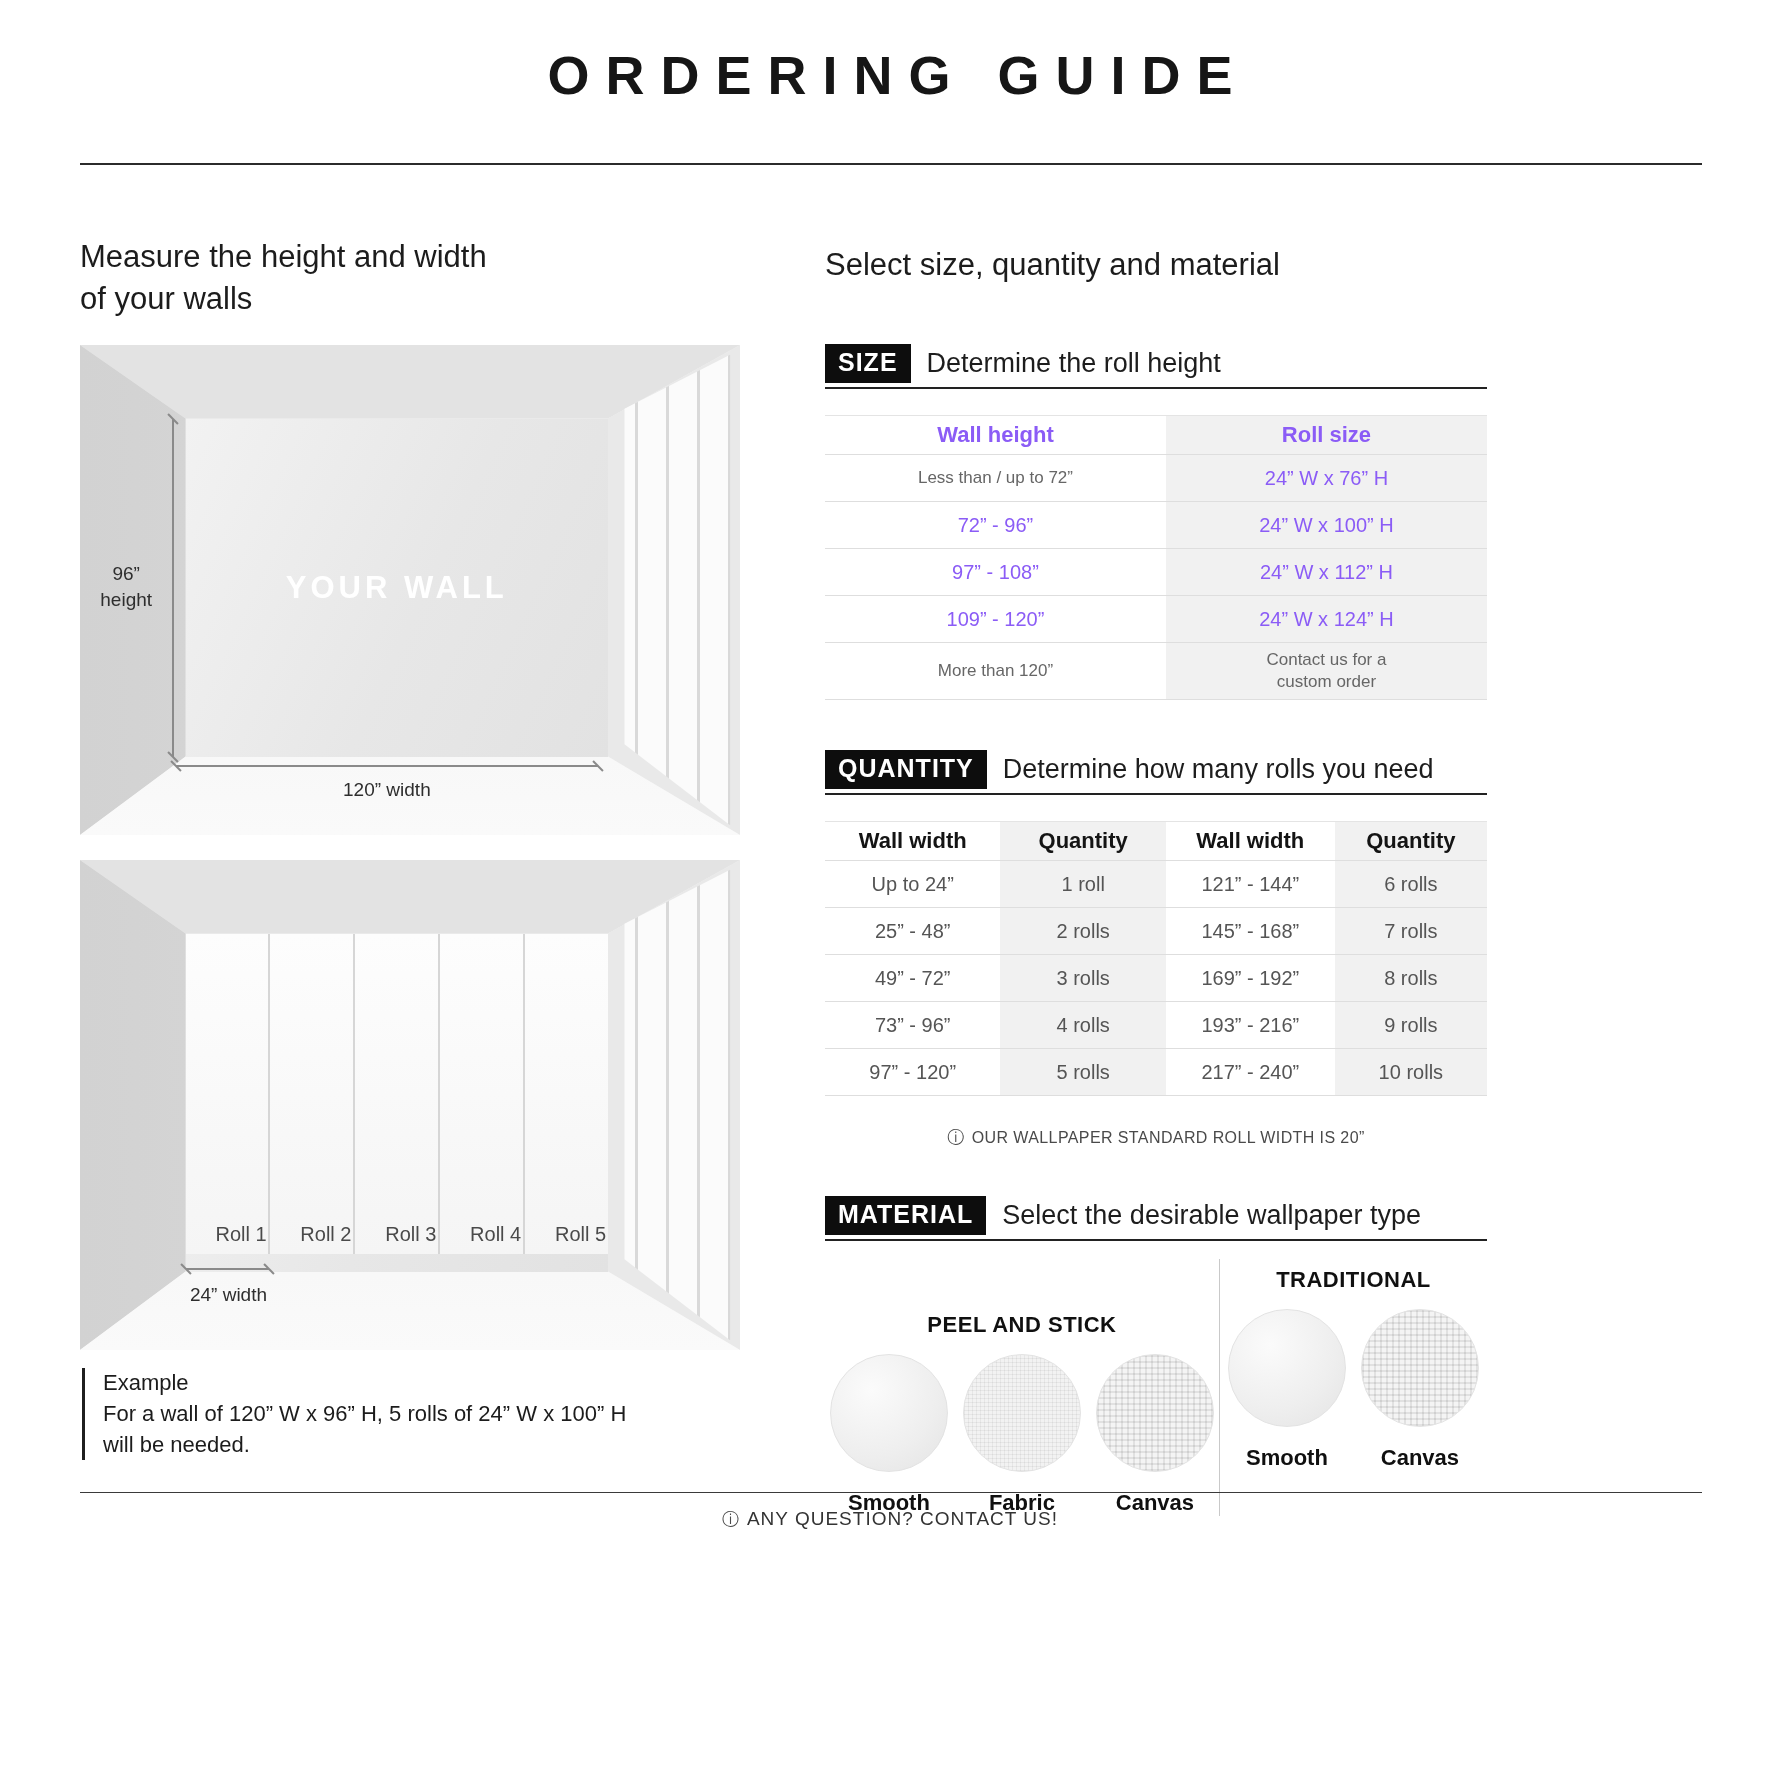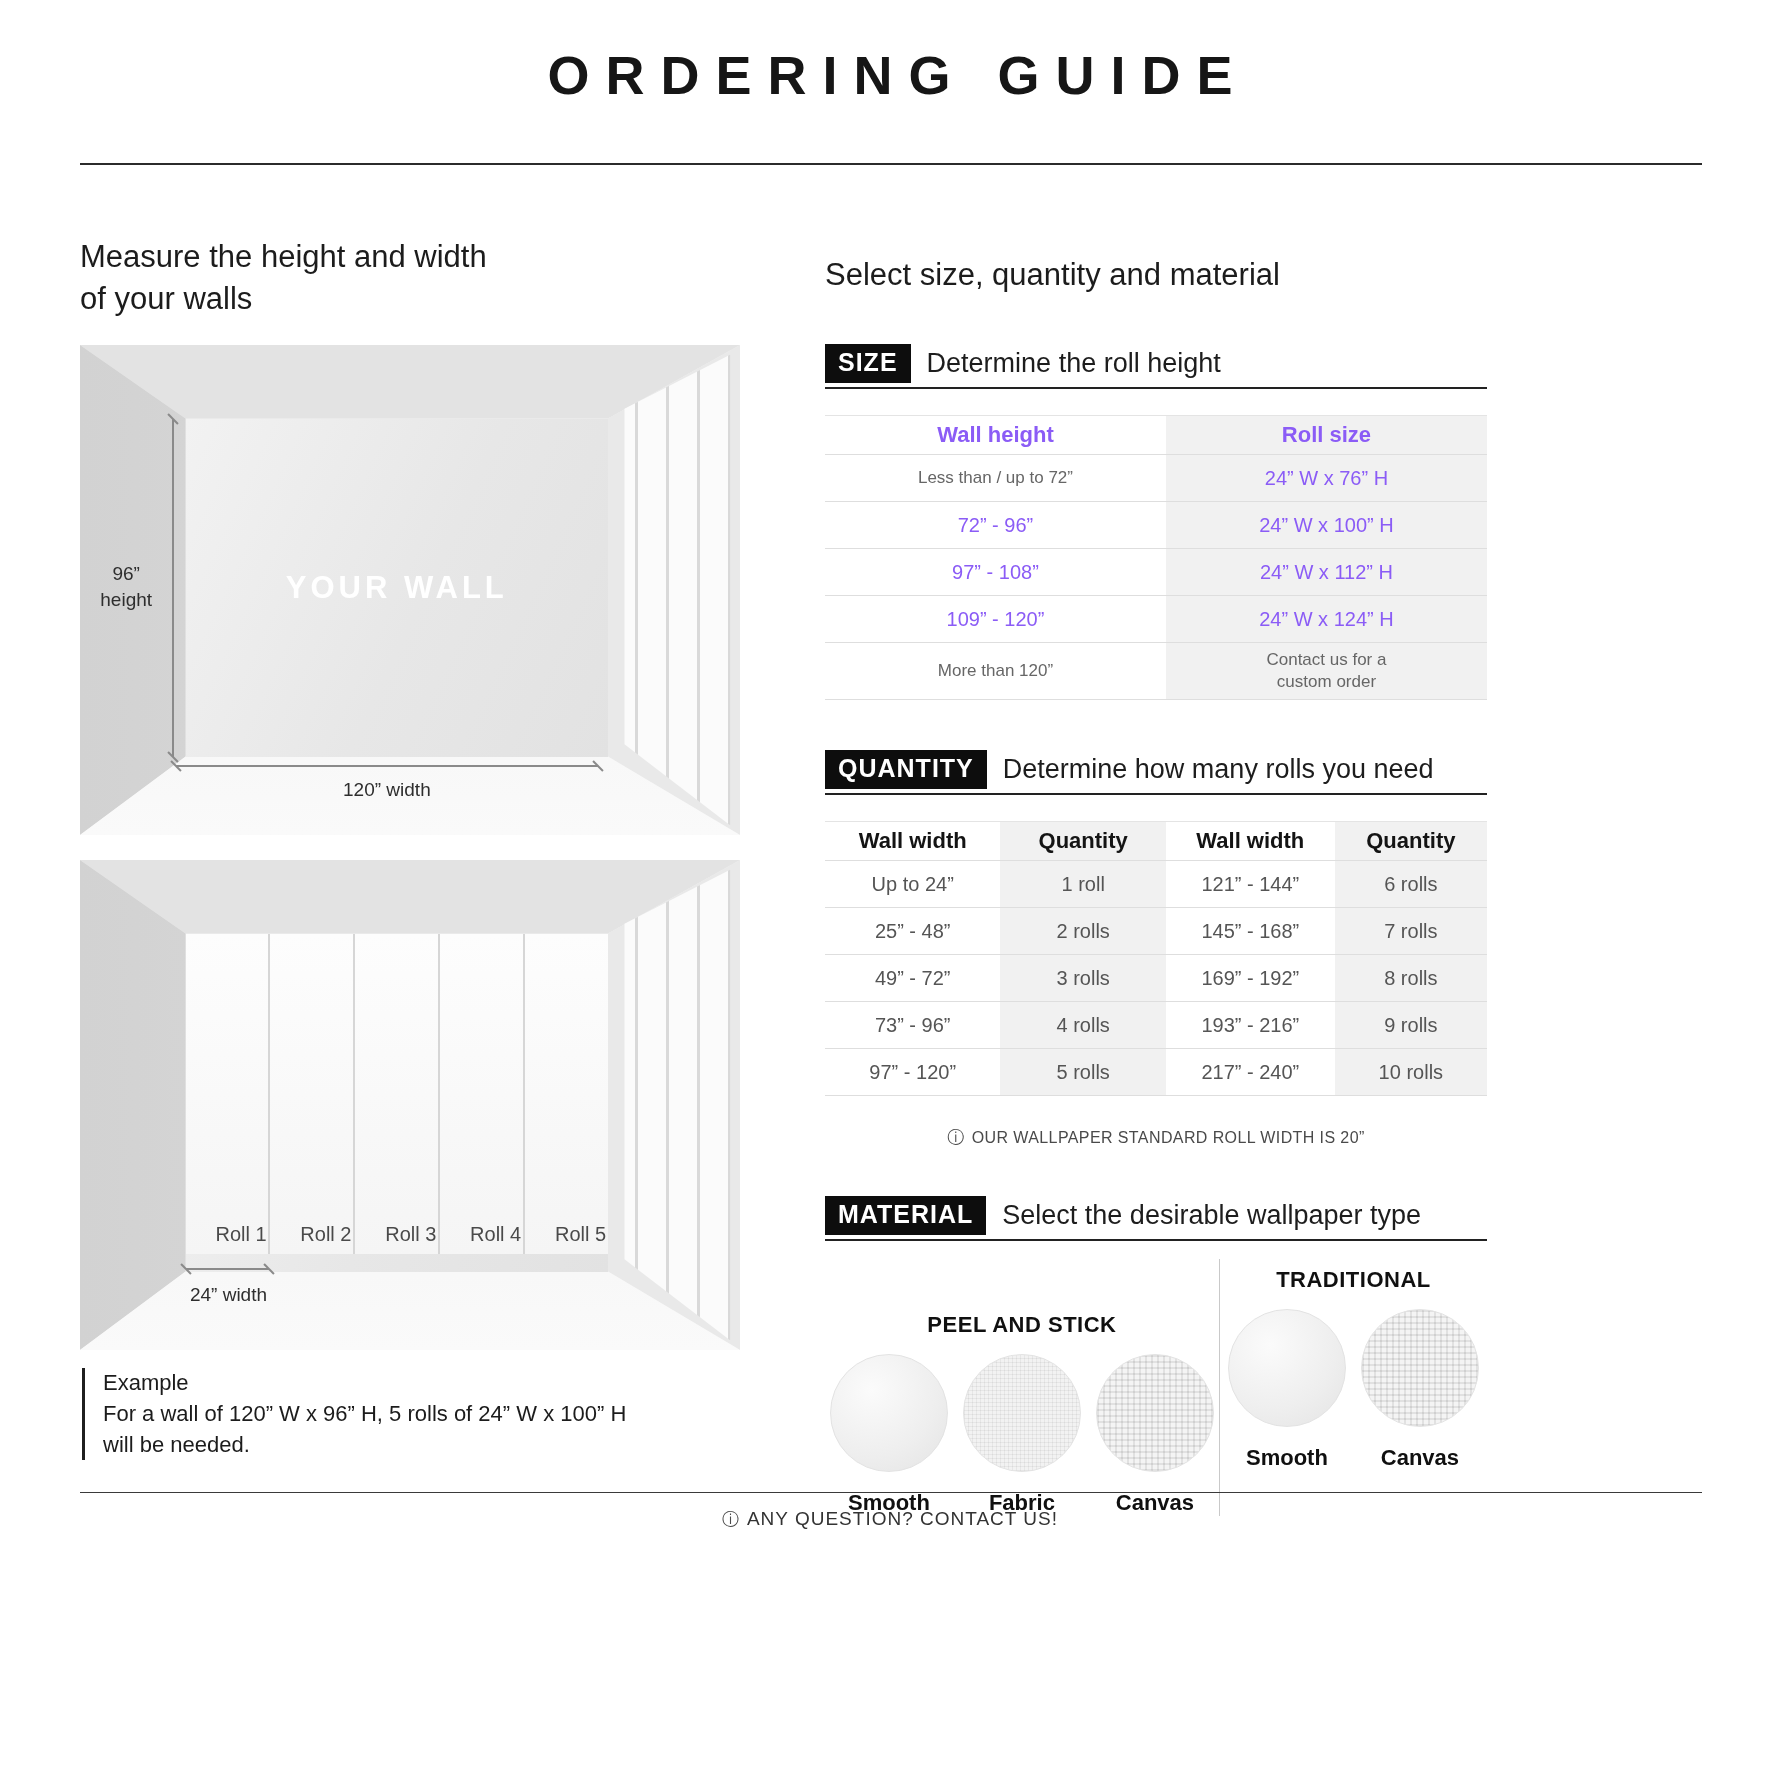--- a/index.html
+++ b/index.html
@@ -11,21 +11,21 @@
   .page-title { position:absolute; top:44px; left:0; width:100%; text-align:center;
     font-size:54px; font-weight:600; letter-spacing:16px; color:#161616;margin-left:8px; }
   .rule { position:absolute; left:80px; width:1622px; background:#2b2b2b; }
   .rule-top { top:163px; height:2px; }
   .rule-bottom { top:1492px; height:1px; background:#3a3a3a; }
 
   
   .col-heading { position:absolute; width:660px; text-align:left; font-size:31px;
     line-height:1.35; color:#1c1c1c; white-space:pre-line; }
   .left-heading { left:80px; top:236px; }
-  .right-heading { left:825px; top:244px;margin-top:10px; }
+  .right-heading { left:825px; top:244px; }
 
   
   .room { position:absolute; left:80px; width:660px; height:490px; background:#f1f1f1; }
   .room1 { top:345px; }
   .room2 { top:860px; }
   .face { position:absolute; inset:0; }
   .ceiling   { clip-path:polygon(0% 0%, 100% 0%, 80% 15%, 16% 15%); background:#e3e3e3; }
   .wall-left { clip-path:polygon(0% 0%, 16% 15%, 16% 84%, 0% 100%);
                background:linear-gradient(90deg,#d2d2d2,#dedede); }
   .wall-right{ clip-path:polygon(80% 15%, 100% 0%, 100% 100%, 80% 84%); background:#e9e9e9; }

